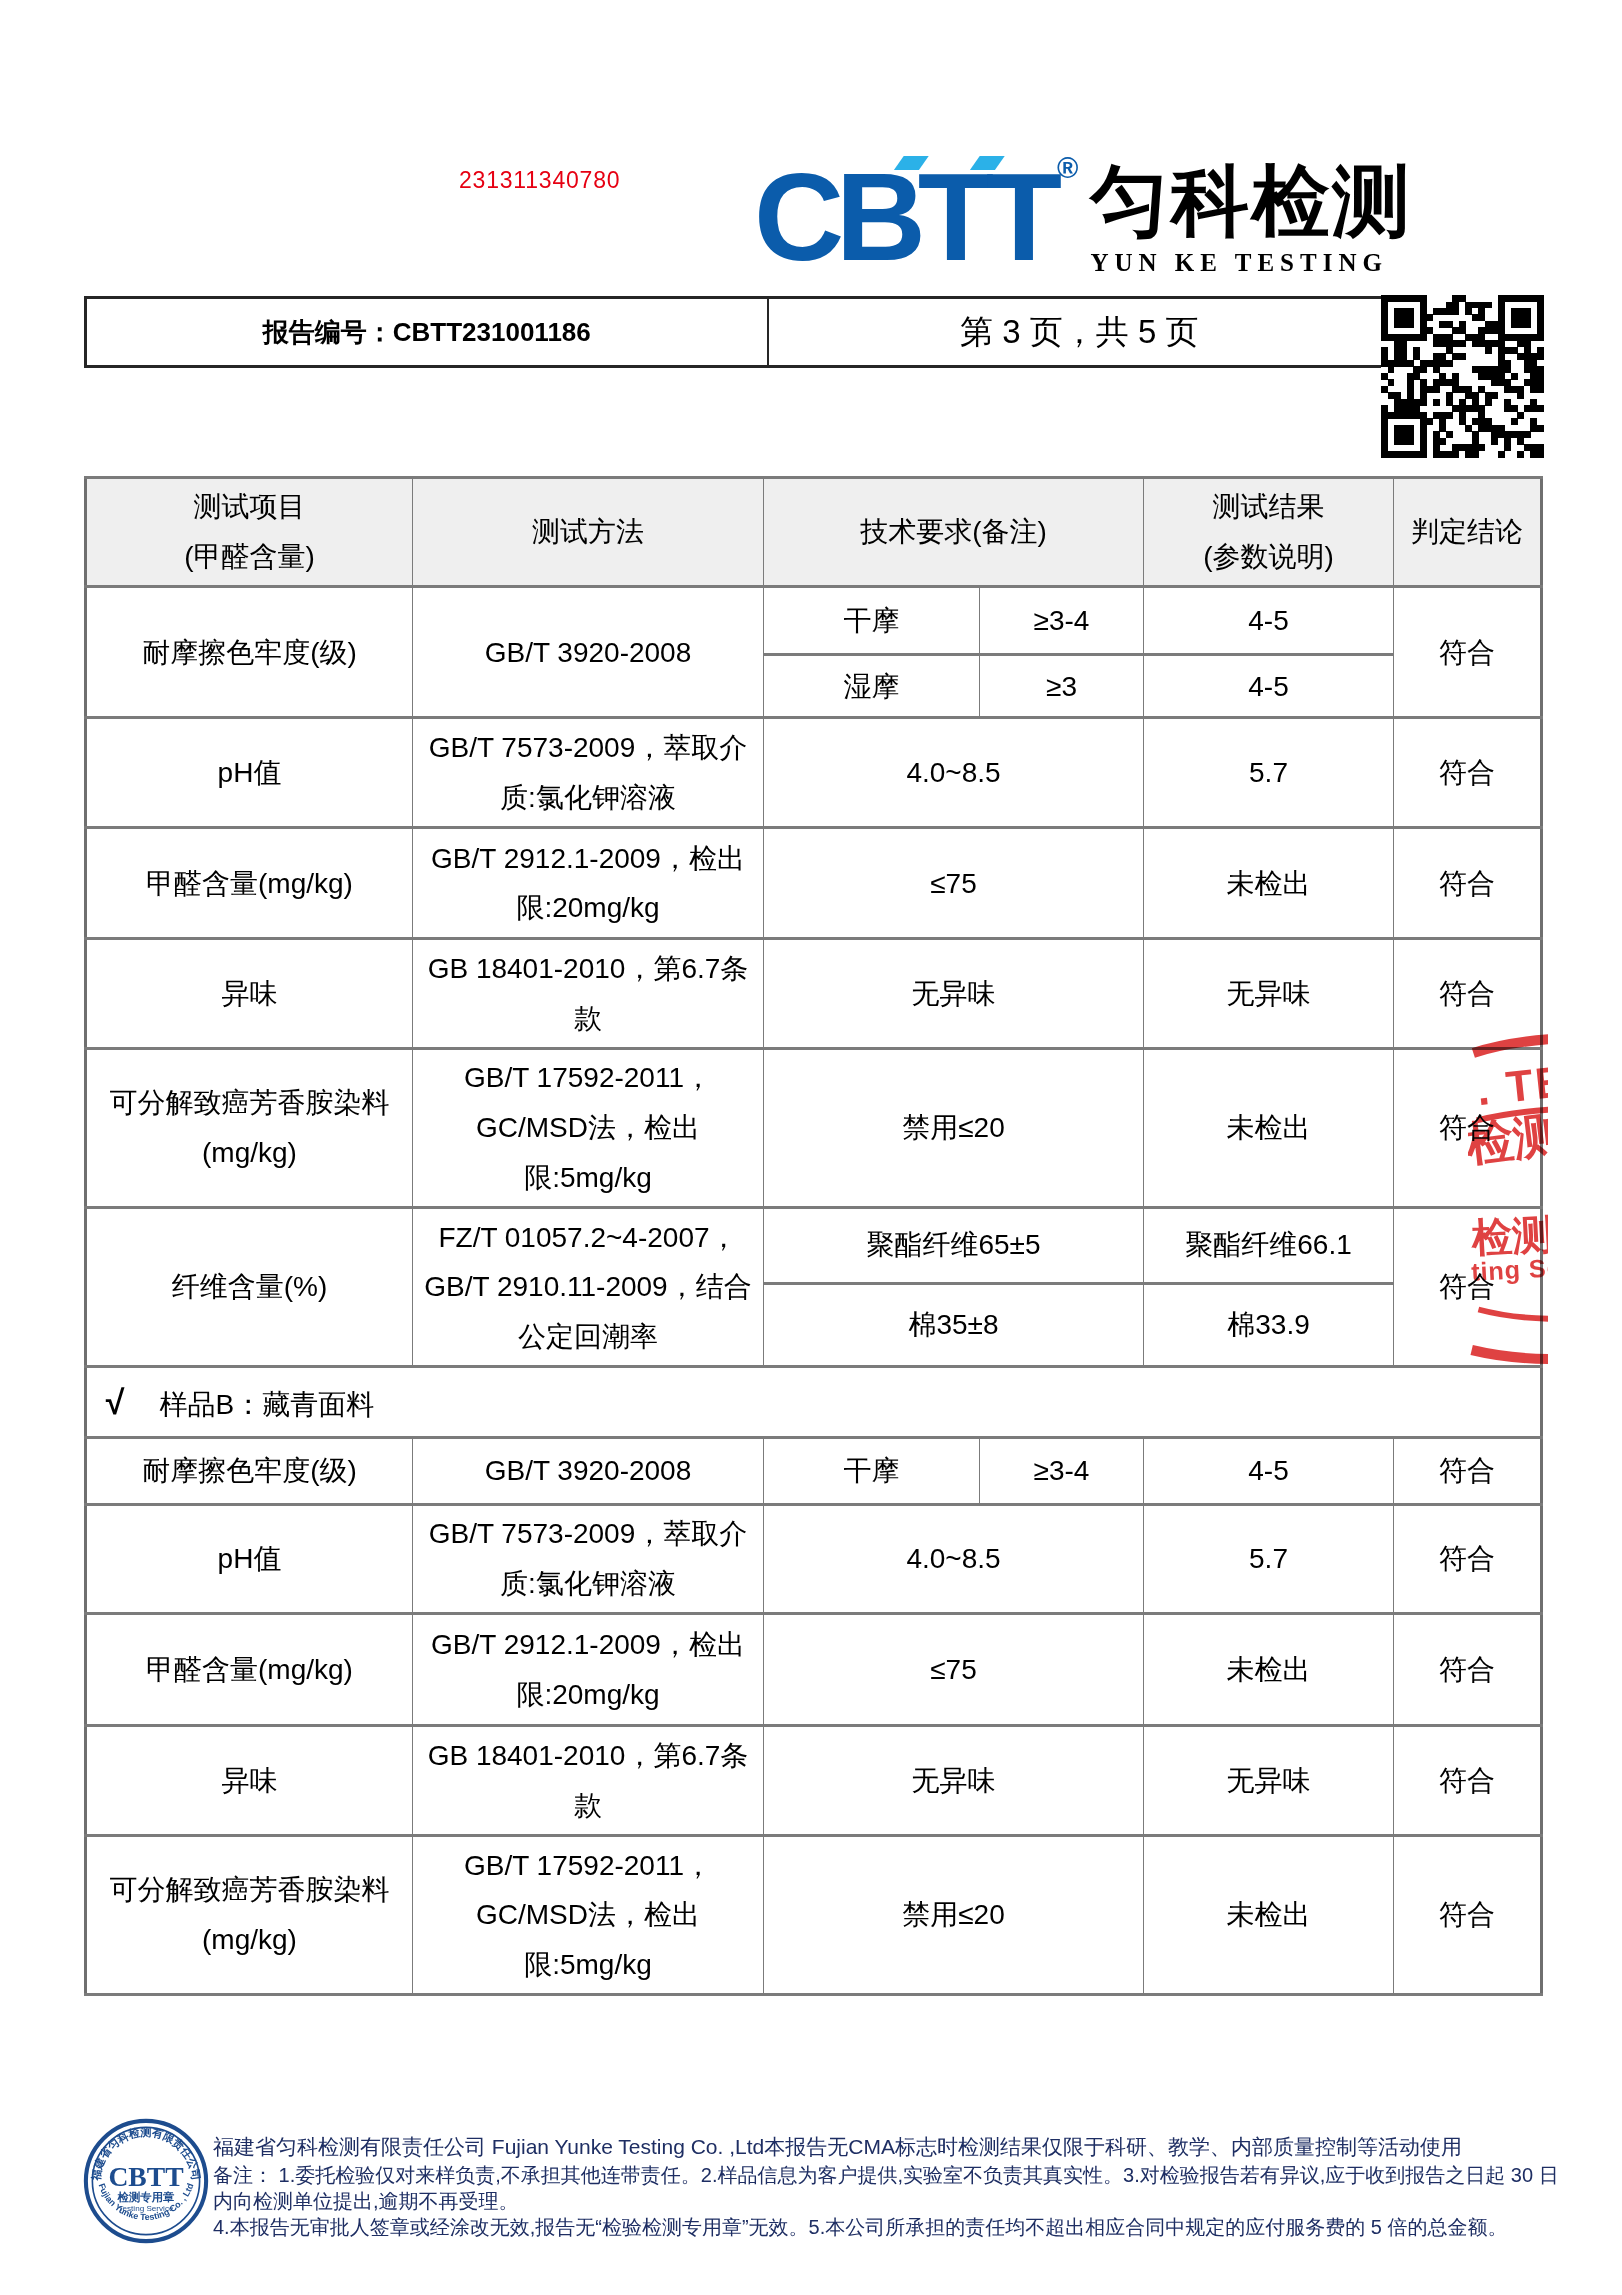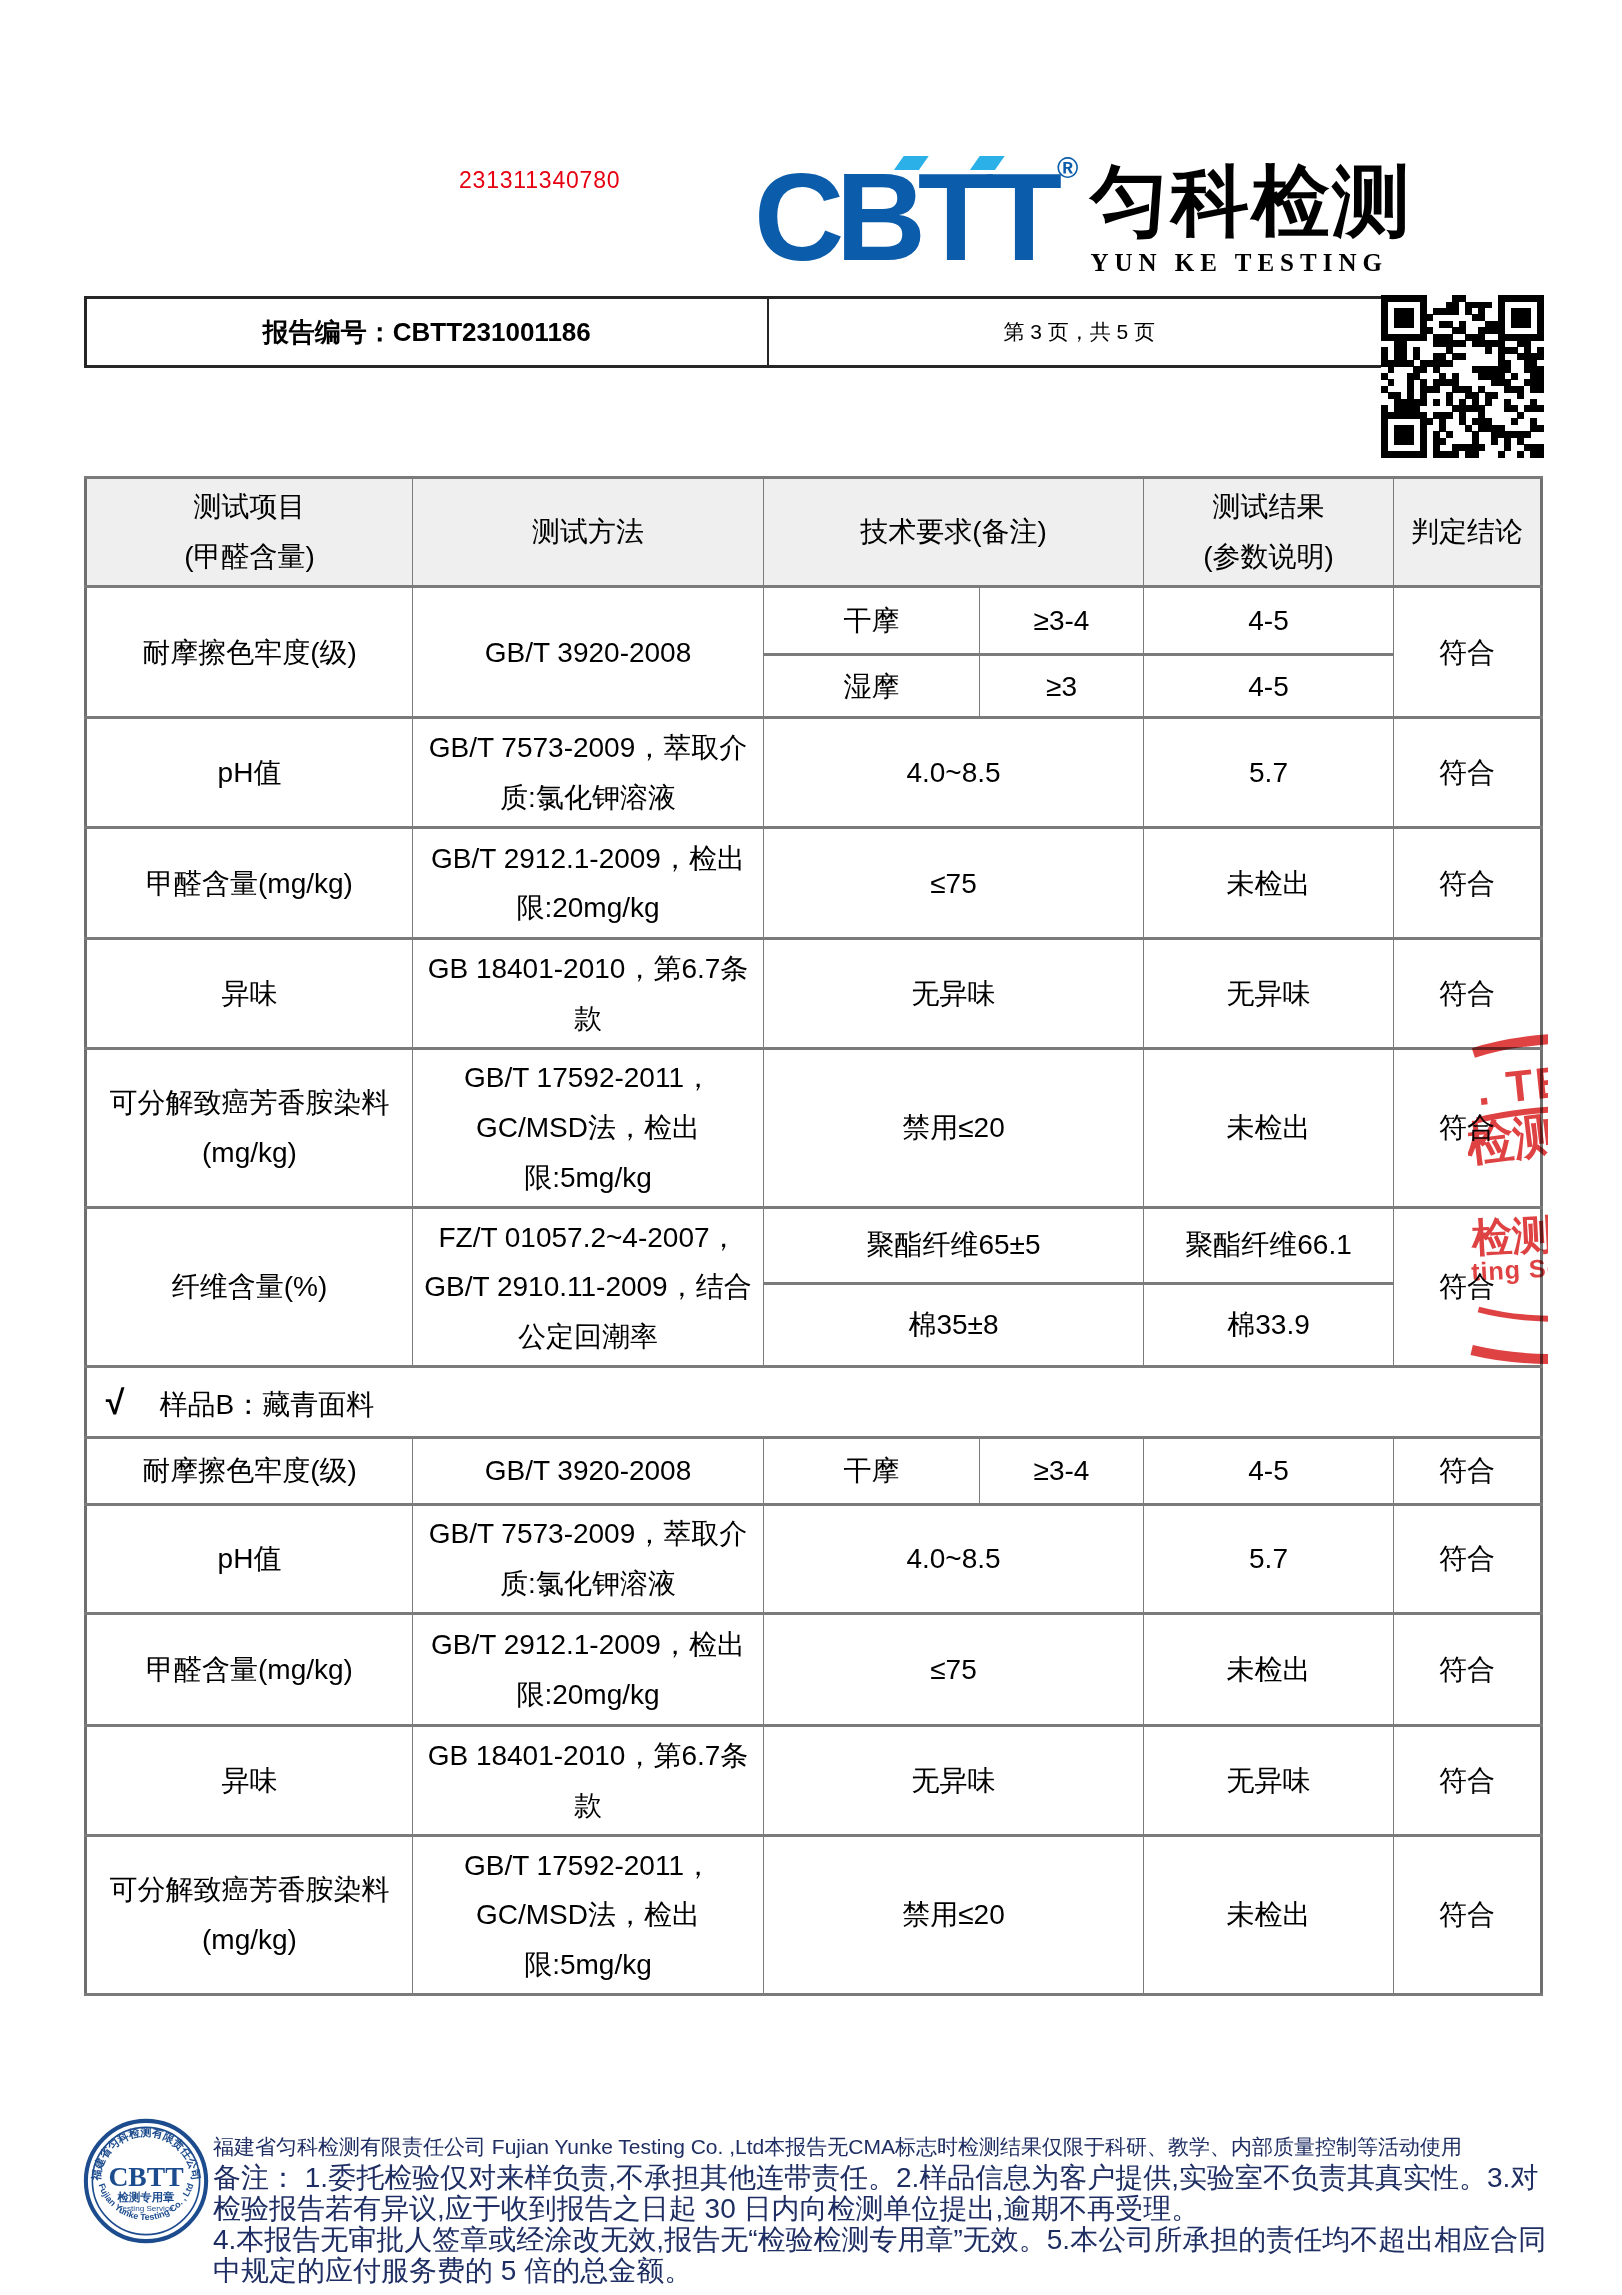--- a/index.html
+++ b/index.html
@@ -27,21 +27,21 @@
   .brand-en { margin-top:3.4px; font-family:"Liberation Serif","DejaVu Serif",serif;
               font-size:25px; font-weight:700; letter-spacing:6px; color:#000; }
 
   
   .rpt { position:absolute; left:84px; top:296px; width:1306px; border-collapse:collapse;
          table-layout:fixed; border:3.4px solid #262626; }
   .rpt td { border:2.5px solid #262626; text-align:center; vertical-align:middle; background:#fff; }
   .rpt-title { font-size:39px; font-weight:700; letter-spacing:22px; }
   .rpt-anti { font-size:25px; font-weight:700; line-height:1.8; }
   .rpt-no { font-size:26px; font-weight:700; }
-  .rpt-page { font-size:21px;margin-top:32px; }
+  .rpt-page { font-size:33px;margin-top:32px; }
 
   .qr { position:absolute; left:1381px; top:295px; width:162px; height:162px; background:#fff; }
   .qr i { position:absolute; background:#000; width:6.5px; height:6.5px; }
 
   
   .main-table { position:absolute; left:84px; top:476px; width:1456px; border-collapse:collapse;
                 table-layout:fixed; font-size:28px; border:3.4px solid #6f6f6f; }
   .main-table th, .main-table td { border:1.7px solid #7b7b7b; border-top-width:3.4px; border-bottom-width:3.4px;
                 text-align:center; vertical-align:middle; padding:3.4px 10px; line-height:1.78; font-weight:400; }
   .main-table th { background:#efefef; }
@@ -52,21 +52,21 @@
   .stamp { position:absolute; left:1468px; top:1031px; width:80px; height:346px;
            overflow:hidden; mix-blend-mode:multiply; opacity:.93; pointer-events:none; }
   .stamp svg { position:absolute; left:0; top:0; }
   .stamp text { fill:#dd3333; font-weight:700; }
   .stamp path { stroke:#dd3333; fill:none; }
 
   
   .seal { position:absolute; left:81px; top:2116px; }
   .footer-text { position:absolute; left:213px; top:2131px; width:1352px; color:#1e2e63; }
   .ft1 { font-size:21px; line-height:31px; }
-  .ft2 { font-size:28px; line-height:31px; }
+  .ft2 { font-size:20px; line-height:26px; }
 </style>
 </head>
 <body>
 
 <div class="page">
 
   <div class="cma">
     <div class="cma-num">231311340780</div>
   </div>
 

